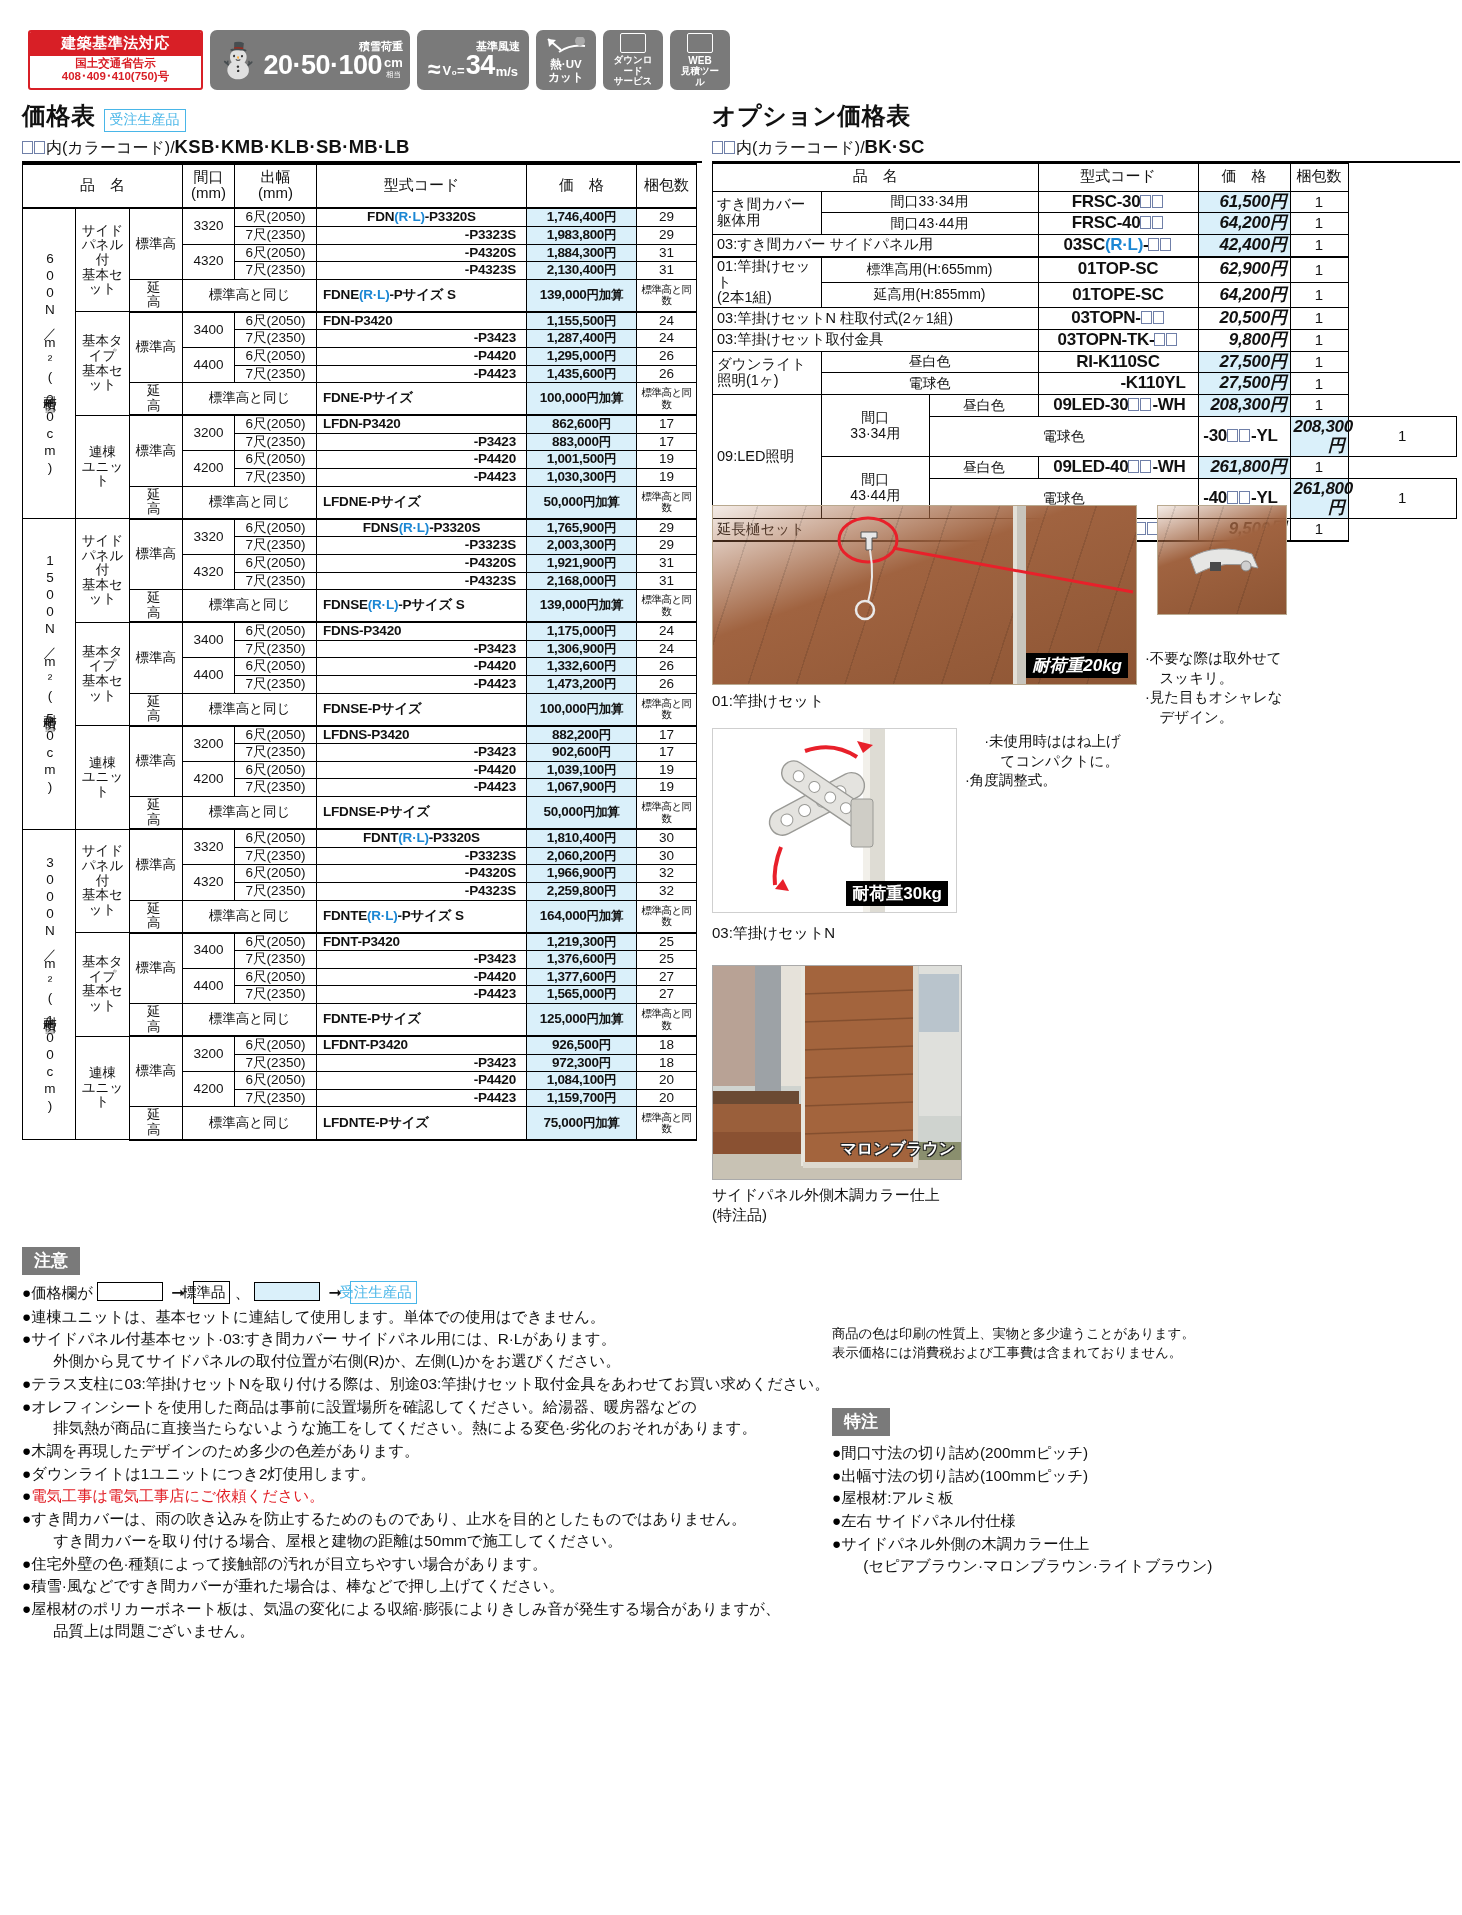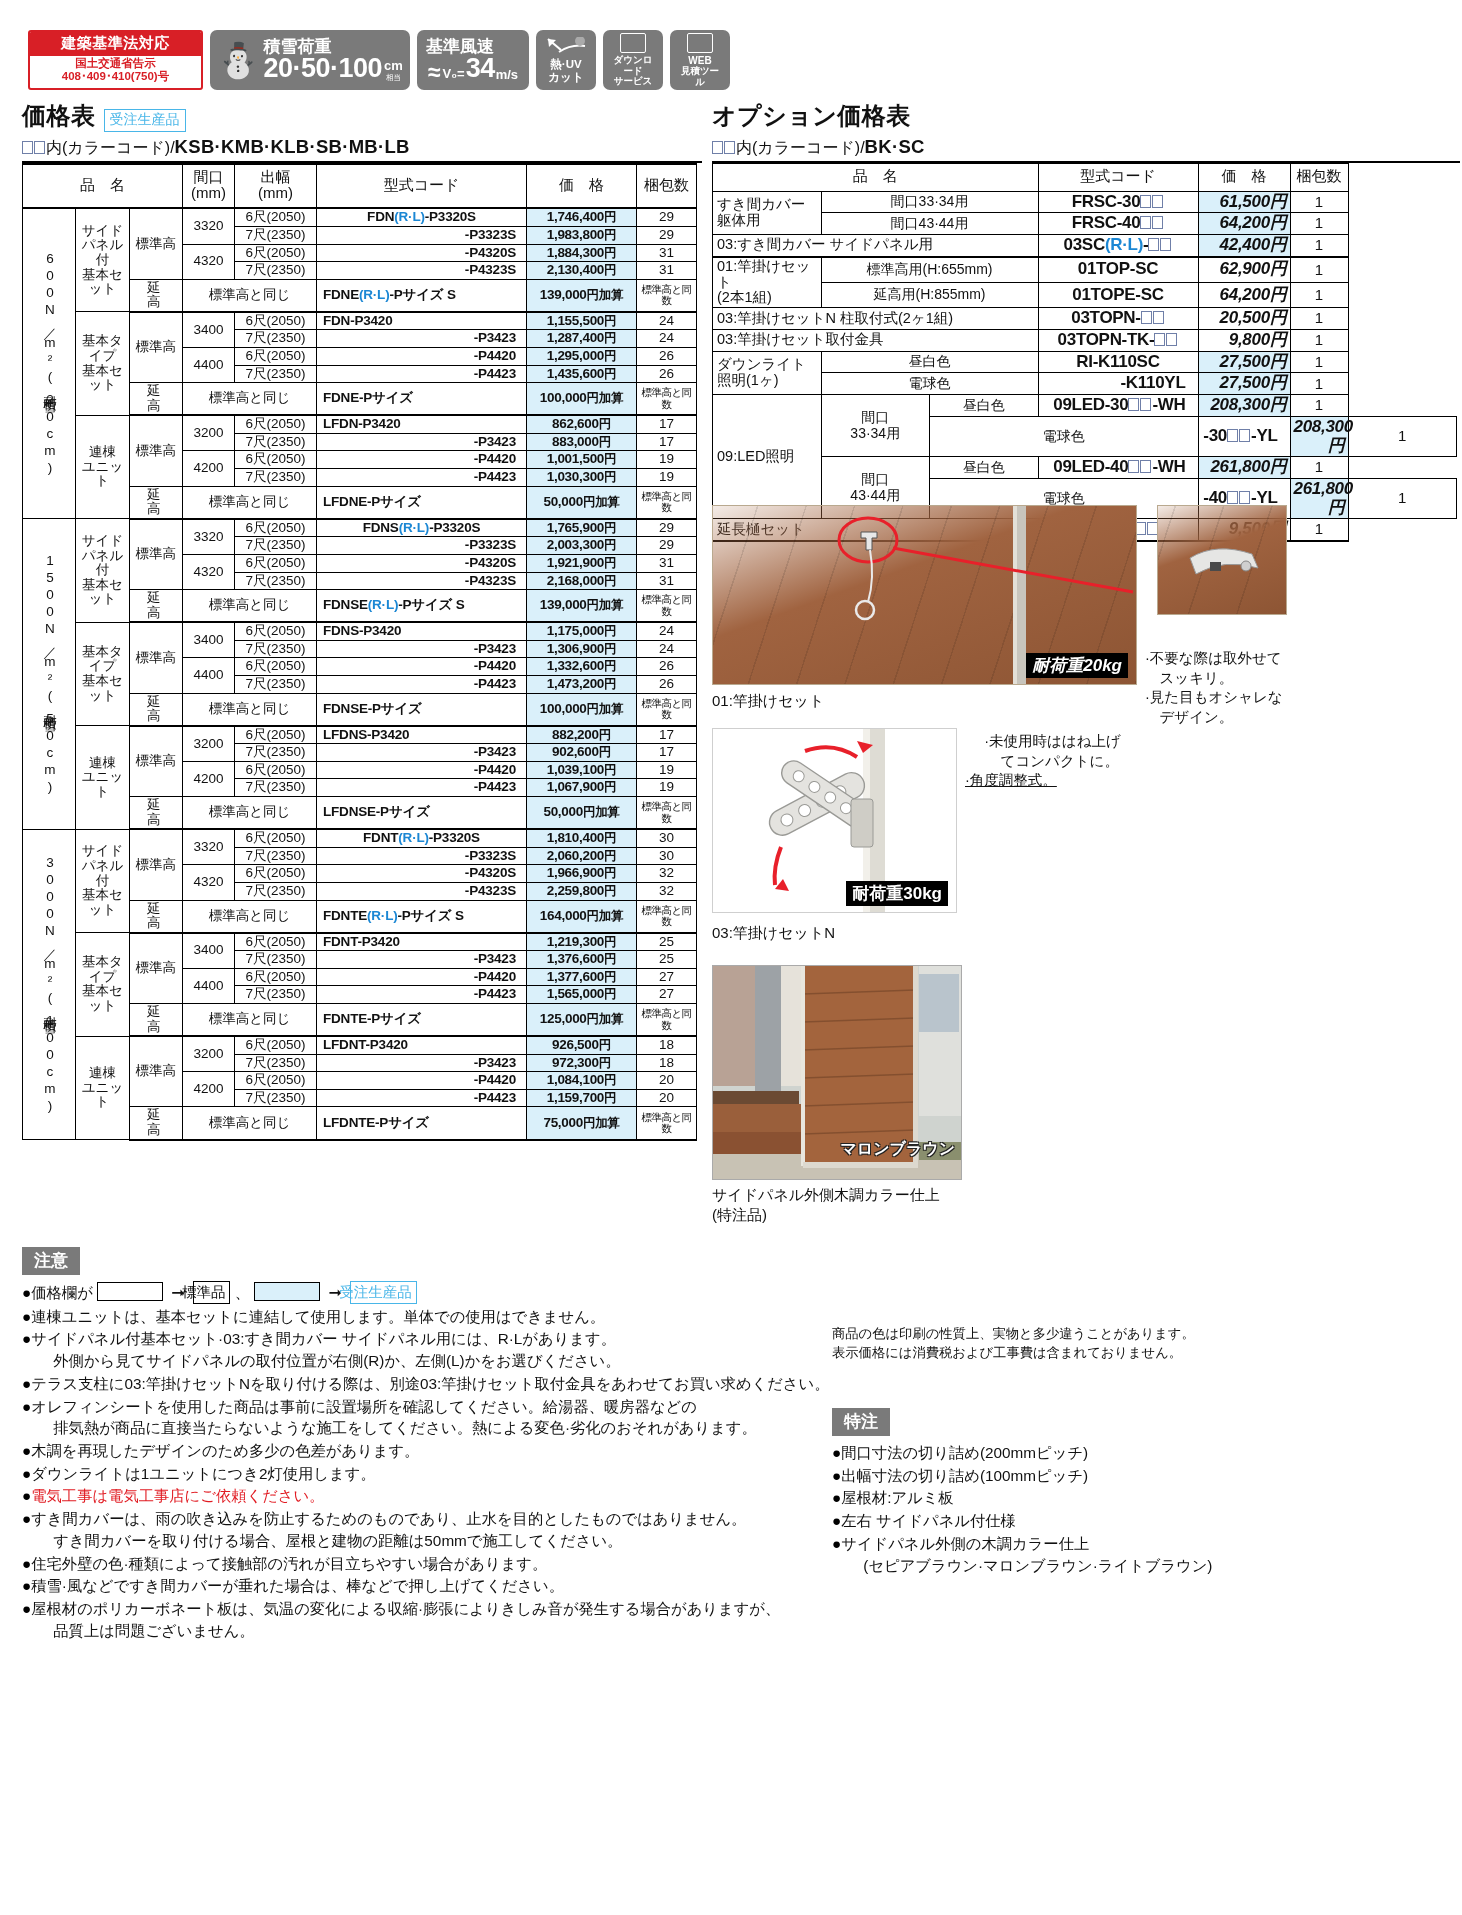--- a/index.html
+++ b/index.html
@@ -18,21 +18,21 @@
   .badge-law {
     border:2px solid #d81f26; border-radius:3px; width:175px;
     display:flex; flex-direction:column; overflow:hidden; background:#fff;
   }
   .badge-law-top { background:#d81f26; color:#fff; font-weight:bold; font-size:15px; text-align:center; padding:2px 0 3px; letter-spacing:.5px;}
   .badge-law-bot { color:#d81f26; font-weight:bold; font-size:11.5px; text-align:center; line-height:1.15; padding:1px 0 2px;}
   .badge-gray { background:#7a7a7a; border-radius:7px; color:#fff; display:flex; align-items:center; justify-content:center; padding:0 9px; }
   .bg-snow { width:200px; }
   .bg-wind { width:112px; }
   .bg-sq { width:60px; flex-direction:column; gap:0; }
-  .badge-title { font-size:17px; text-align:left; line-height:1; margin-bottom:1px; font-weight:bold;}
+  .badge-title { font-size:11px; text-align:right; line-height:1; margin-bottom:1px; font-weight:bold;}
   .big-num { font-size:27px; font-weight:bold; line-height:.95; letter-spacing:-.5px;}
   .unit-sm { font-size:13px; font-weight:bold; }
   .unit-xs { font-size:7.5px; display:block; line-height:1; }
   .snow-icon { font-size:34px; line-height:1; margin-right:4px;}
   .wave { font-size:23px; font-weight:bold; line-height:.8; }
   .sq-line { font-size:11.5px; font-weight:bold; line-height:1.12; text-align:center; }
   .icon-box { border:1.6px solid #fff; width:26px; height:20px; margin:0 auto 2px; border-radius:2px;}
   .diag-icon { width:42px; height:20px; position:relative; margin-bottom:1px;}
 
   
@@ -680,21 +680,21 @@
         <path d="M92 22 q28 -10 52 6" stroke="#e8202a" stroke-width="4" fill="none"></path>
         <path d="M150 24 l-6 -12 l16 4 z" fill="#e8202a"></path>
         <path d="M68 118 q-8 20 -6 38" stroke="#e8202a" stroke-width="4" fill="none"></path>
         <path d="M62 160 l8 -10 l6 12 z" fill="#e8202a"></path>
       </svg>
       <div class="load-badge" style="right:8px;bottom:6px;">耐荷重30kg</div>
     </div>
     <div style="width:175px;padding-top:4px;">
       <div class="cap-sm" style="white-space:pre-line;text-align:center;">·未使用時ははね上げ
 　てコンパクトに。</div>
-      <div class="cap-sm" style="white-space:pre-line;text-decoration:underline;">·角度調整式。</div>
+      <div class="cap-sm" style="white-space:pre-line;">·角度調整式。</div>
     </div>
   </div>
   <div class="cap" style="margin-top:10px;">03:竿掛けセットN</div>
 </div>
 
 <div class="photo-wrap" style="left:712px;top:965px;width:748px;">
   <div class="photo" style="width:250px;height:215px;border:1px solid #aaa;overflow:hidden;position:relative;">
     <svg width="250" height="215" viewBox="0 0 250 215" style="position:absolute;left:0;top:0;">
       <rect x="0" y="0" width="250" height="215" fill="#cfd3cf"></rect>
       <rect x="0" y="0" width="42" height="120" fill="#b8a295"></rect>

